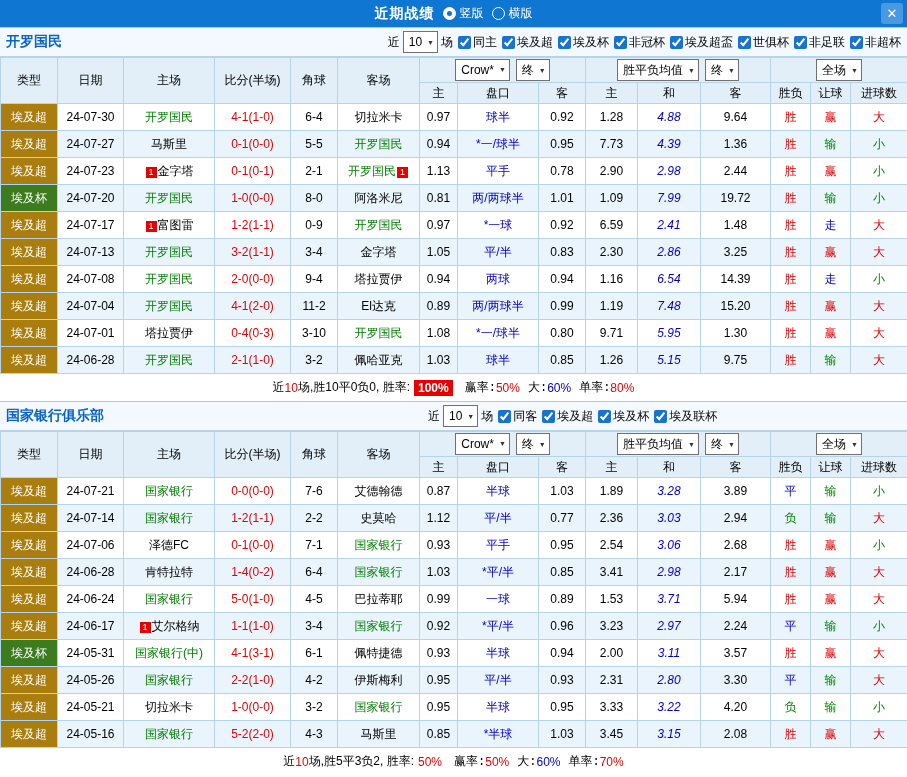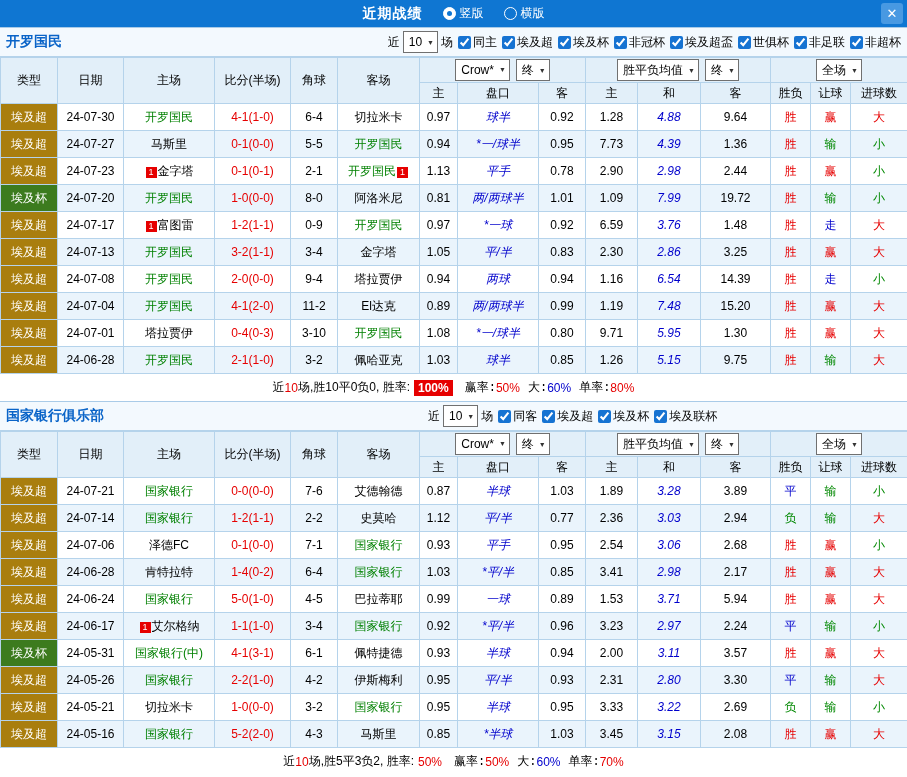--- a/index.html
+++ b/index.html
@@ -1,20 +1,20 @@
 <!DOCTYPE html>
 <html><head>
 <meta charset="utf-8">
 <style>
   html,body{margin:0;padding:0;}
   body{width:907px;height:777px;overflow:hidden;background:#fff;color:#000;
        font-family:"Liberation Sans","DejaVu Sans",sans-serif;font-size:12px;}
   
   .titlebar{height:27px;background:#0f76d2;display:flex;align-items:center;justify-content:center;position:relative;color:#fff;}
-  .title-group{display:flex;align-items:center;gap:20px;font-family:Liberation Mono, monospace;}
+  .title-group{display:flex;align-items:center;gap:8px;font-family:Liberation Mono, monospace;}
   .win-title{font-size:14px;font-weight:bold;letter-spacing:1px;}
   .radio{display:inline-flex;align-items:center;gap:4px;cursor:pointer;font-size:12px;}
   .dot{width:11px;height:11px;border:1px solid #fff;border-radius:50%;display:inline-block;background:transparent;}
   .dot.on{background:#fff;}
   .dot.on::after{content:"";display:block;width:5px;height:5px;margin:3px auto;background:#0f76d2;border-radius:50%;}
   .close-btn{position:absolute;right:4px;top:3px;width:22px;height:21px;background:#4899e2;border-radius:3px;
              color:#fff;display:flex;align-items:center;justify-content:center;font-size:13px;font-weight:bold;cursor:pointer;}
   
   .section-head{height:28px;background:#f3f9fe;border-top:1px solid #a9cbe8;border-bottom:1px solid #b5d3eb;
                 display:flex;align-items:center;padding:0 6px;position:relative;}
@@ -32,21 +32,21 @@
   th,td{border:1px solid #b5d3eb;text-align:center;padding:0;overflow:hidden;white-space:nowrap;}
   thead th{background:#e2eff9;font-weight:normal;height:20px;}
   thead tr:first-child th{height:24px;}
   tbody td{height:26px;}
   tbody tr:nth-child(even){background:#eaf4fc;}
   .type{color:#fff;}
   .type.super{background:#a97e0e;}
   .type.cup{background:#3c7b1e;}
   .tname.hl{color:#008000;}
   .score{color:#e60000;margin-top:28px;}
-  .handicap{color:#0000cc;font-style:italic;}
+  .handicap{color:#0000cc;}
   .mid{color:#0000cc;font-style:italic;}
   .c-red{color:#e60000;}
   .c-green{color:#008800;}
   .c-blue{color:#0000cc;}
   .badge{display:inline-block;background:#e60000;color:#fff;width:11px;height:11px;line-height:11px;
          font-size:9px;text-align:center;margin:0 1px;}
   .summary{height:27px;display:flex;align-items:center;justify-content:center;font-size:12px;}
   .rate-hl{background:#e60000;color:#fff;font-weight:bold;padding:1px 4px;margin:0 4px;}
   .rate{margin:0 4px;}
   .stat-label{margin-left:8px;font-family:Liberation Mono, monospace;}
@@ -243,21 +243,21 @@
           <td class="type super">埃及超</td>
           <td class="date">24-07-17</td>
           <td class="team"><span class="badge">1</span><span class="tname">富图雷</span></td>
           <td class="score">1-2(1-1)</td>
           <td class="corner">0-9</td>
           <td class="team"><span class="tname hl">开罗国民</span></td>
           <td class="num">0.97</td>
           <td class="handicap">*一球</td>
           <td class="num">0.92</td>
           <td class="num">6.59</td>
-          <td class="num mid">3.76</td>
+          <td class="num mid">2.41</td>
           <td class="num">1.48</td>
           <td class="res c-red">胜</td>
           <td class="res c-blue">走</td>
           <td class="res c-red">大</td>
         </tr>
         <tr class="row">
           <td class="type super">埃及超</td>
           <td class="date">24-07-13</td>
           <td class="team"><span class="tname hl">开罗国民</span></td>
           <td class="score">3-2(1-1)</td>
@@ -584,21 +584,21 @@
           <td class="date">24-05-21</td>
           <td class="team"><span class="tname">切拉米卡</span></td>
           <td class="score">1-0(0-0)</td>
           <td class="corner">3-2</td>
           <td class="team"><span class="tname hl">国家银行</span></td>
           <td class="num">0.95</td>
           <td class="handicap">半球</td>
           <td class="num">0.95</td>
           <td class="num">3.33</td>
           <td class="num mid">3.22</td>
-          <td class="num">2.69</td>
+          <td class="num">4.20</td>
           <td class="res c-green">负</td>
           <td class="res c-green">输</td>
           <td class="res c-green">小</td>
         </tr>
         <tr class="row">
           <td class="type super">埃及超</td>
           <td class="date">24-05-16</td>
           <td class="team"><span class="tname hl">国家银行</span></td>
           <td class="score">5-2(2-0)</td>
           <td class="corner">4-3</td>

